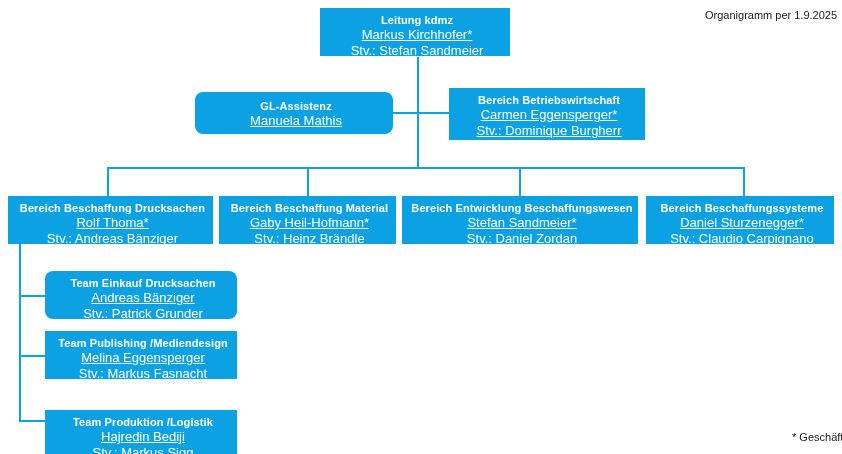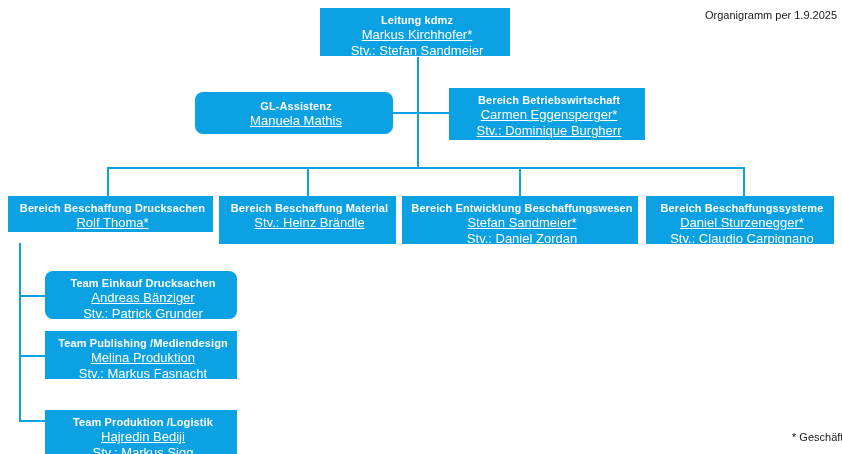--- a/index.html
+++ b/index.html
@@ -103,28 +103,29 @@
     <span class="n-title">GL-Assistenz</span>
     <span class="n-person">Manuela Mathis</span>
   </div>
 
   <div class="node" style="left:449px; top:88px; width:196px; height:52px;">
     <span class="n-title">Bereich Betriebswirtschaft</span>
     <span class="n-person">Carmen Eggensperger*</span>
     <span class="n-deputy">Stv.: Dominique Burgherr</span>
   </div>
 
-  <div class="node" style="left:8px; top:196px; width:205px; height:36px;">
+  <div class="node" style="left:8px; top:196px; width:205px; height:48px;">
     <span class="n-title">Bereich Beschaffung Drucksachen</span>
     <span class="n-person">Rolf Thoma*</span>
     <span class="n-deputy">Stv.: Andreas Bänziger</span>
   </div>
 
   <div class="node" style="left:219px; top:196px; width:177px; height:48px;">
     <span class="n-title">Bereich Beschaffung Material</span>
+    <span class="n-person">Gaby Heil-Hofmann*</span>
     <span class="n-deputy">Stv.: Heinz Brändle</span>
   </div>
 
   <div class="node" style="left:402px; top:196px; width:236px; height:48px;">
     <span class="n-title">Bereich Entwicklung Beschaffungswesen</span>
     <span class="n-person">Stefan Sandmeier*</span>
     <span class="n-deputy">Stv.: Daniel Zordan</span>
   </div>
 
   <div class="node" style="left:646px; top:196px; width:188px; height:48px;">
@@ -134,21 +135,21 @@
   </div>
 
   <div class="node" style="left:45px; top:271px; width:192px; height:48px;border-radius:8px;">
     <span class="n-title">Team Einkauf Drucksachen</span>
     <span class="n-person">Andreas Bänziger</span>
     <span class="n-deputy">Stv.: Patrick Grunder</span>
   </div>
 
   <div class="node" style="left:45px; top:331px; width:192px; height:48px;">
     <span class="n-title">Team Publishing /Mediendesign</span>
-    <span class="n-person">Melina Produktion</span>
+    <span class="n-person">Melina Eggensperger</span>
     <span class="n-deputy">Stv.: Markus Fasnacht</span>
   </div>
 
   <div class="node" style="left:45px; top:391px; width:192px; height:48px;margin-top:19px;">
     <span class="n-title">Team Produktion /Logistik</span>
     <span class="n-person">Hajredin Bediji</span>
     <span class="n-deputy">Stv.: Markus Sigg</span>
   </div>
 
 </div>

